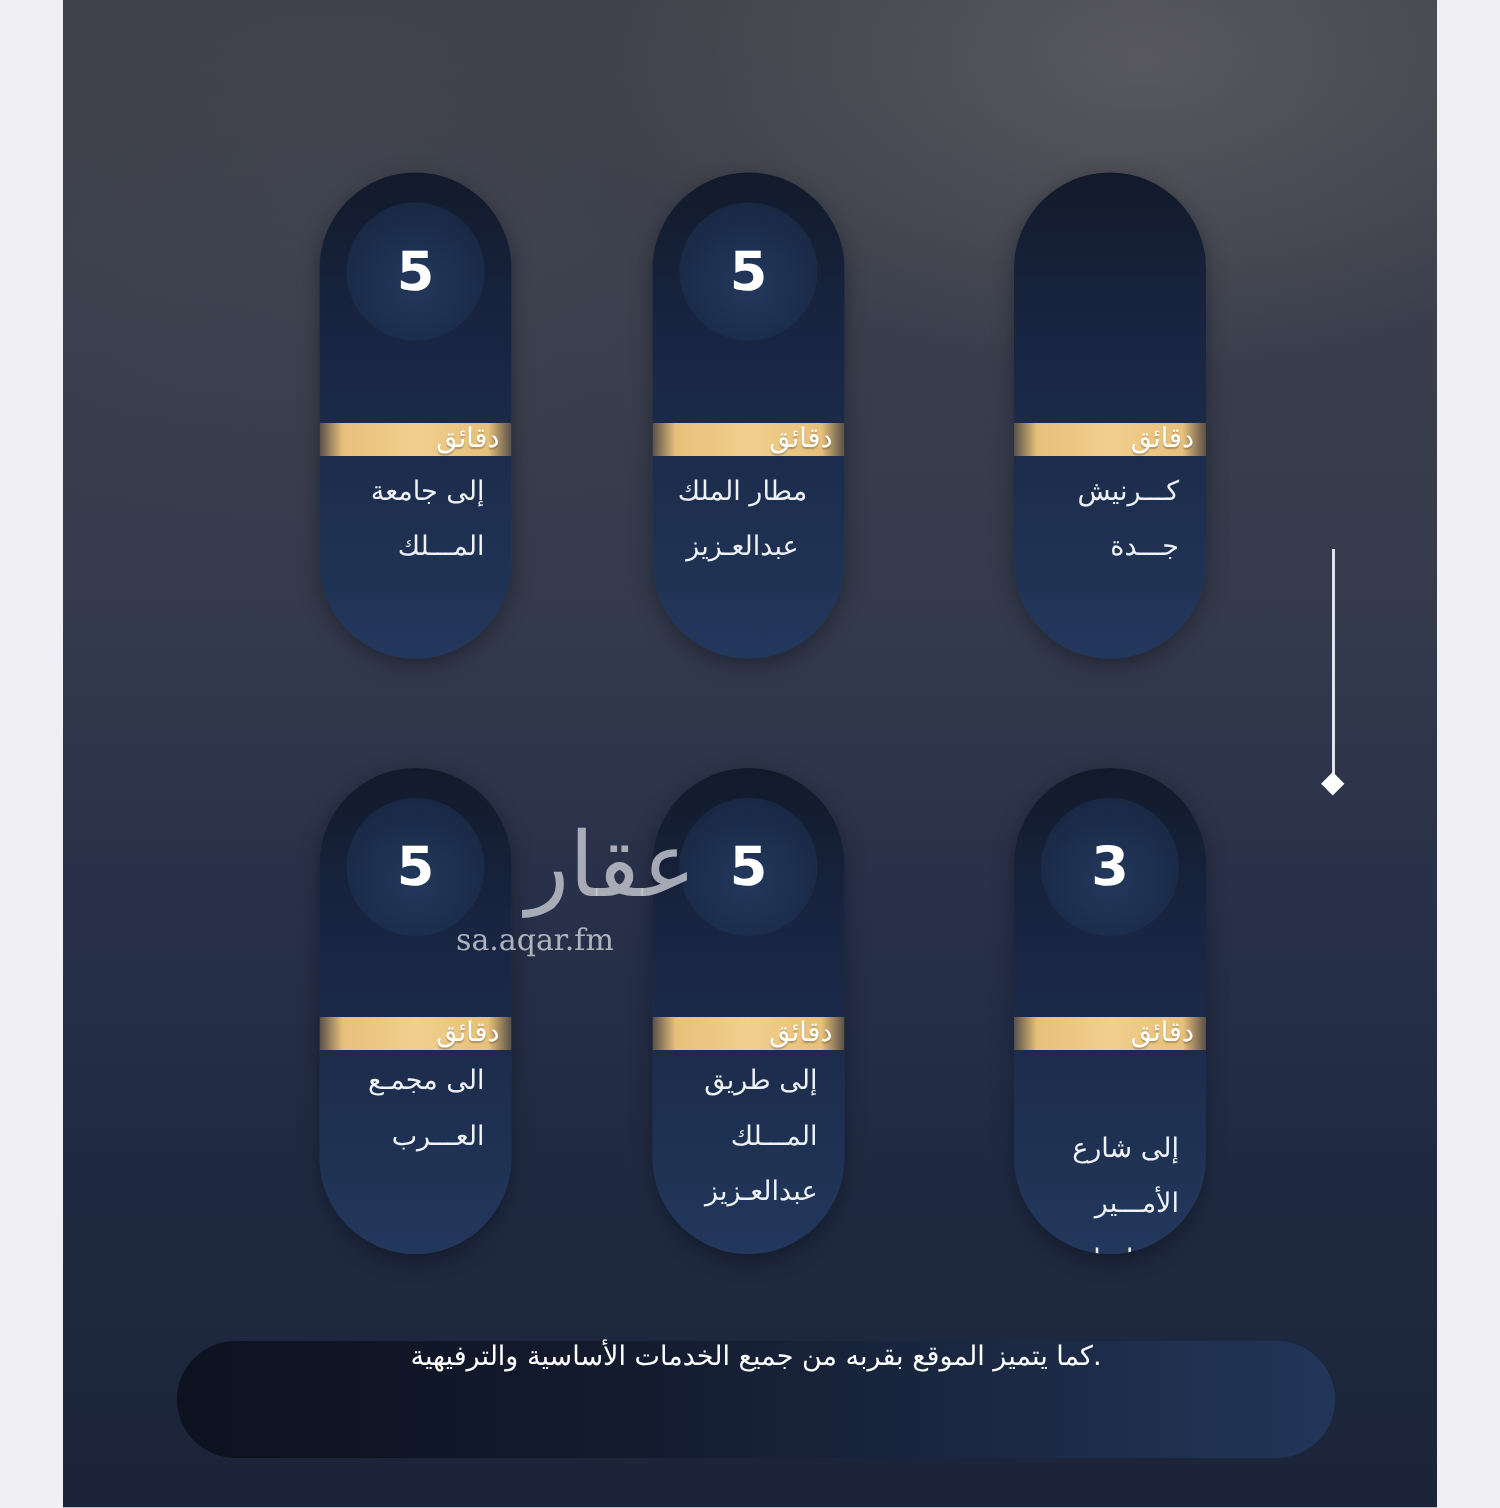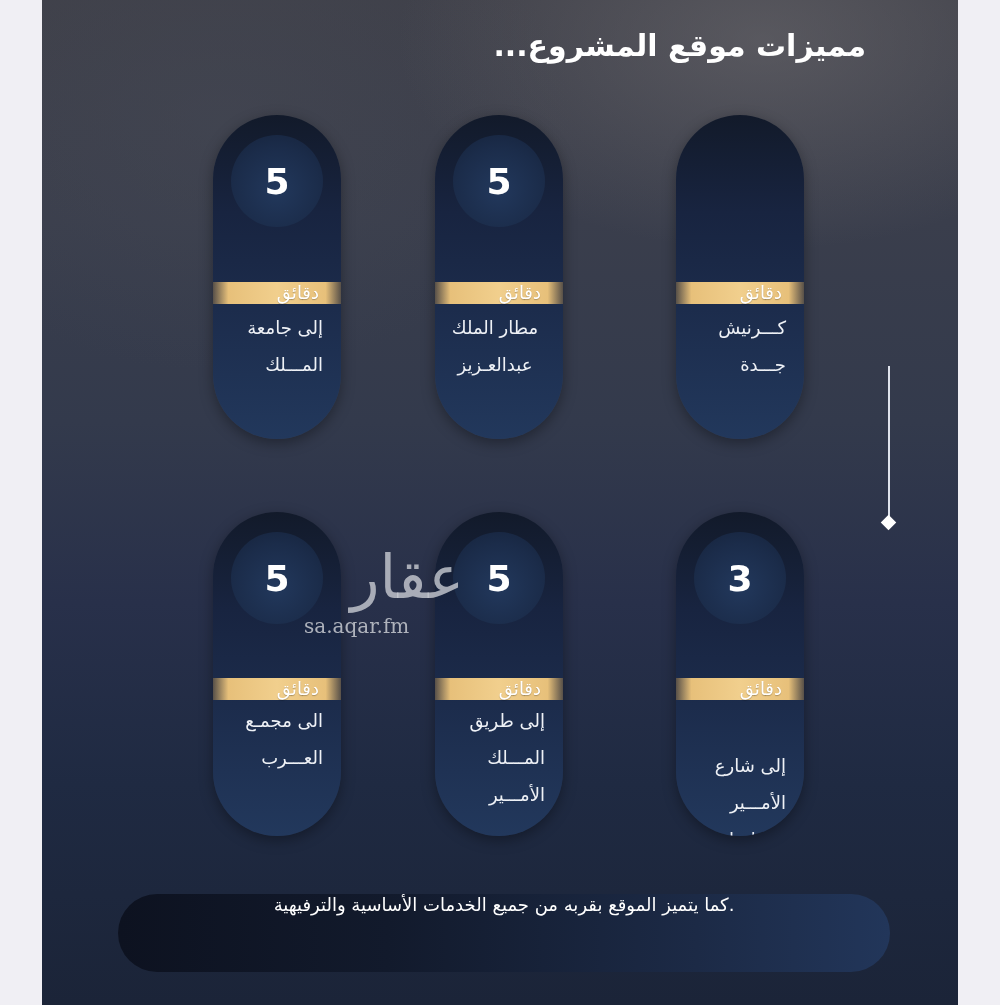--- a/index.html
+++ b/index.html
@@ -30,21 +30,21 @@
   .pill .num-circle {
     position: absolute; left: 18px; top: 20px; width: 92px; height: 92px; border-radius: 50%;
     background: radial-gradient(circle at 50% 60%, #22385c 0%, #1b2c4a 60%, #15223a 100%);
     display: flex; align-items: center; justify-content: center;
     color: #ffffff; font-size: 36px; font-weight: bold; font-family: "DejaVu Sans", sans-serif;
   }
   .pill .bar {
     position: absolute; left: 0; width: 128px; height: 22px;
     background: linear-gradient(90deg, rgba(200,150,70,0.35) 0%, #e7c07a 12%, #f1cf8d 50%, #e7c07a 88%, rgba(200,150,70,0.35) 100%);
     color: #ffffff; font-size: 18px; line-height: 22px;
-    direction: rtl; text-align: right; padding-right: 22px;
+    direction: rtl; text-align: right; padding-right: 8px;
     text-shadow: 0 1px 1px rgba(0,0,0,0.25);
   }
   .pill .desc {
     position: absolute; left: 10px; right: 18px;
     color: #eef1f6; font-size: 18px; line-height: 37px;
     direction: rtl; text-align: right; white-space: pre-line;
   }
 
   .divider-line {
     position: absolute; left: 846px; top: 366px; width: 2px; height: 152px; background: #dfe3ec;
@@ -73,21 +73,20 @@
   }
   .footer-text {
     color: #ffffff; font-size: 18px; direction: rtl; white-space: nowrap;
   }
 </style>
 </head>
 <body>
 
 <div class="poster">
 
-  <div class="title">مميزات موقع المشروع...</div>
 
   <div class="pill" style="left:634px; top:115px;">
     <div class="bar" style="top:167px;">دقائق</div>
     <div class="desc" style="top:194px;">كـــرنيش
 جـــدة</div>
   </div>
 
   <div class="pill" style="left:393px; top:115px;">
     <div class="num-circle">5</div>
     <div class="bar" style="top:167px;">دقائق</div>
@@ -111,21 +110,21 @@
     <div class="desc" style="top:190px;margin-top:45px;">إلى شارع
 الأمـــير
 سلطـــان</div>
   </div>
 
   <div class="pill" style="left:393px; top:512px;">
     <div class="num-circle">5</div>
     <div class="bar" style="top:166px;">دقائق</div>
     <div class="desc" style="top:190px;">إلى طريق
 المـــلك
-الأمـــير</div>
+عبدالعـزيز</div>
   </div>
 
   <div class="pill" style="left:171px; top:512px;">
     <div class="num-circle">5</div>
     <div class="bar" style="top:166px;">دقائق</div>
     <div class="desc" style="top:190px;">الى مجمـع
 العـــرب</div>
   </div>
 
   <div class="watermark">

